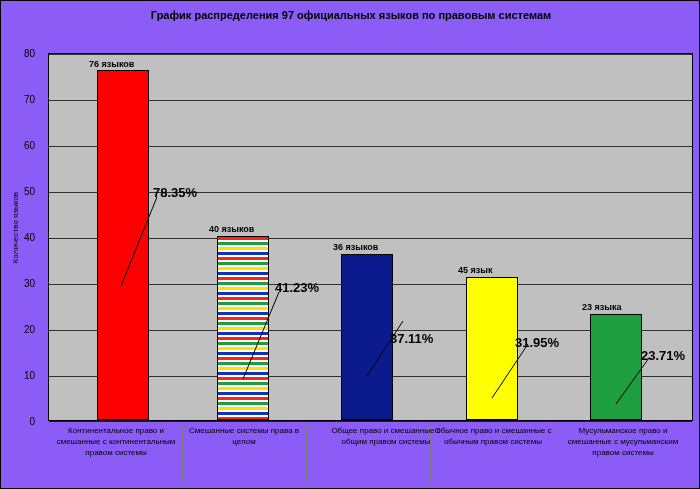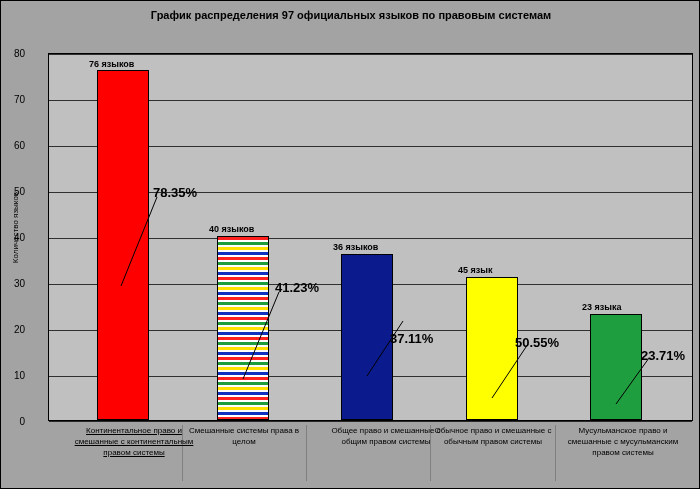--- a/index.html
+++ b/index.html
@@ -12,21 +12,21 @@
     background: #ffffff;
     font-family: "Liberation Sans", sans-serif;
     overflow: hidden;
   }
   #chart-root {
     position: relative;
     width: 700px;
     height: 489px;
     box-sizing: border-box;
     border: 1px solid #000000;
-    background: #a3a3a3;
+    background: #8b5cf6;
   }
   #chart-title {
     position: absolute;
     top: 8px;
     left: 0;
     width: 700px;
     text-align: center;
     font-size: 11px;
     font-weight: bold;
     color: #000000;
@@ -53,21 +53,21 @@
   
   #y-axis-labels {
     position: absolute;
     left: 0px;
     top: 52px;
     width: 44px;
     height: 368px;
   }
   .y-tick-label {
     position: absolute;
-    right: 20px;
+    right: 10px;
     font-size: 10px;
     color: #000000;
     transform: translateY(-50%);
     text-align: left;
     white-space: nowrap;
   }
   #y-axis-title {
     position: absolute;
     left: -56px;
     top: 170px;
@@ -192,30 +192,30 @@
       <line x1="72" y1="232" x2="108" y2="143" stroke="#000000" stroke-width="1"></line>
       <line x1="194" y1="325" x2="230" y2="238" stroke="#000000" stroke-width="1"></line>
       <line x1="318" y1="322" x2="354" y2="267" stroke="#000000" stroke-width="1"></line>
       <line x1="443" y1="344" x2="479" y2="290" stroke="#000000" stroke-width="1"></line>
       <line x1="567" y1="350" x2="600" y2="304" stroke="#000000" stroke-width="1"></line>
     </svg>
 
     <div class="pct-label" style="left:104px; top:131px;">78.35%</div>
     <div class="pct-label" style="left:226px; top:226px;">41.23%</div>
     <div class="pct-label" style="left:341px; top:277px;">37.11%</div>
-    <div class="pct-label" style="left:466px; top:281px;">50.55%</div>
+    <div class="pct-label" style="left:466px; top:281px;">31.95%</div>
     <div class="pct-label" style="left:592px; top:294px;text-align:right;">23.71%</div>
   </div>
 
   <div id="cat-axis">
     <div class="cat-sep" style="left:134px;"></div>
     <div class="cat-sep" style="left:258px;"></div>
     <div class="cat-sep" style="left:382px;"></div>
     <div class="cat-sep" style="left:507px;"></div>
 
-    <div class="cat-cell" style="left:24px;   width:124px;text-decoration:underline;">Континентальное право и смешанные с континентальным правом системы</div>
+    <div class="cat-cell" style="left:6px;   width:124px;">Континентальное право и смешанные с континентальным правом системы</div>
     <div class="cat-cell" style="left:138px; width:116px;">Смешанные системы права в целом</div>
     <div class="cat-cell" style="left:279px; width:118px;">Общее право и смешанные с общим правом системы</div>
     <div class="cat-cell" style="left:386px; width:118px;">Обычное право и смешанные с обычным правом системы</div>
     <div class="cat-cell" style="left:510px; width:130px;">Мусульманское право и смешанные с мусульманским правом системы</div>
   </div>
 
 </div>
 
 </body></html>

